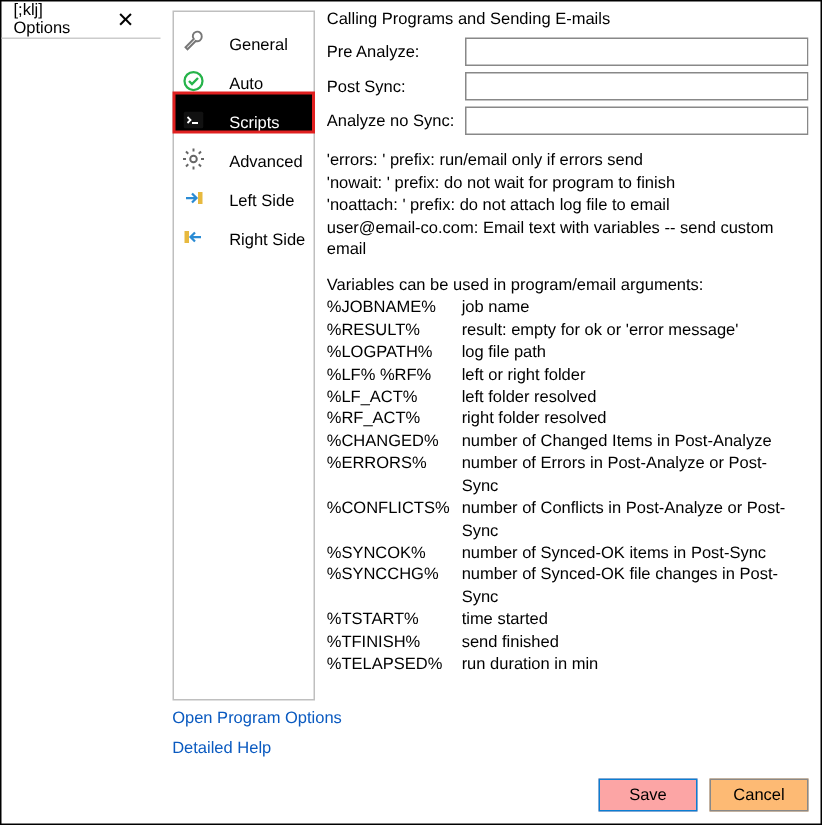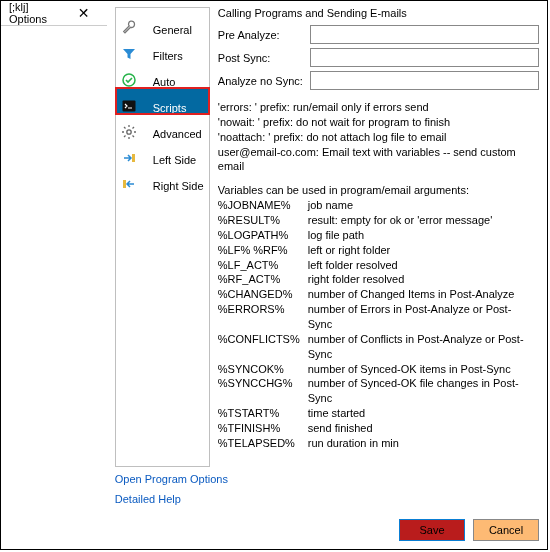--- a/index.html
+++ b/index.html
@@ -65,21 +65,21 @@
     cursor: default;
   }
   .nav-item .icon {
     width: 16px;
     height: 16px;
     display: flex;
     align-items: center;
     justify-content: center;
   }
   .nav-item.selected {
-    background: #0369a1;
+    background: #000000;
     color: #fff;
     outline: 2px solid #e02020;
     outline-offset: -1px;
   }
   .content {
     flex: 1 1 auto;
     overflow: hidden;
   }
   .section-title {
     margin-bottom: 6px;
@@ -136,21 +136,21 @@
   .btn {
     width: 66px;
     height: 22px;
     border: 1px solid #888;
     background: #fdba74;
     font-size: 11px;
     cursor: pointer;
   }
   .btn.primary {
     border: 1px solid #0a7ed3;
-    background: #b91c1c;
+    background: #fca5a5;
     margin-left: 40px;
   }
   svg { display:block; }
 </style>
 </head>
 <body>
 
 <div class="window">
 
   <div class="titlebar">
@@ -162,28 +162,20 @@
     <div class="main">
 
       <div class="sidebar">
         <div class="nav-item">
           <span class="icon">
             <svg width="16" height="16" viewBox="0 0 16 16">
                 <path d="M13.5 4.5a3 3 0 0 1-4 2.83L4 12.83 2.7 11.5l5.5-5.5A3 3 0 1 1 13.5 4.5z" fill="none" stroke="#777" stroke-width="1.3"></path>
               </svg>
           </span>
           <span>General</span>
-        </div>
-        <div class="nav-item">
-          <span class="icon">
-            <svg width="16" height="16" viewBox="0 0 16 16">
-                <path d="M2 3h12l-4.5 5v5l-3-1.5V8z" fill="#2a8bd4"></path>
-              </svg>
-          </span>
-          <span>Filters</span>
         </div>
         <div class="nav-item">
           <span class="icon">
             <svg width="16" height="16" viewBox="0 0 16 16">
                 <circle cx="8" cy="8" r="6" fill="none" stroke="#26b34a" stroke-width="1.5"></circle>
                 <path d="M5 8l2 2 4-4" fill="none" stroke="#26b34a" stroke-width="1.6"></path>
               </svg>
           </span>
           <span>Auto</span>
         </div>

